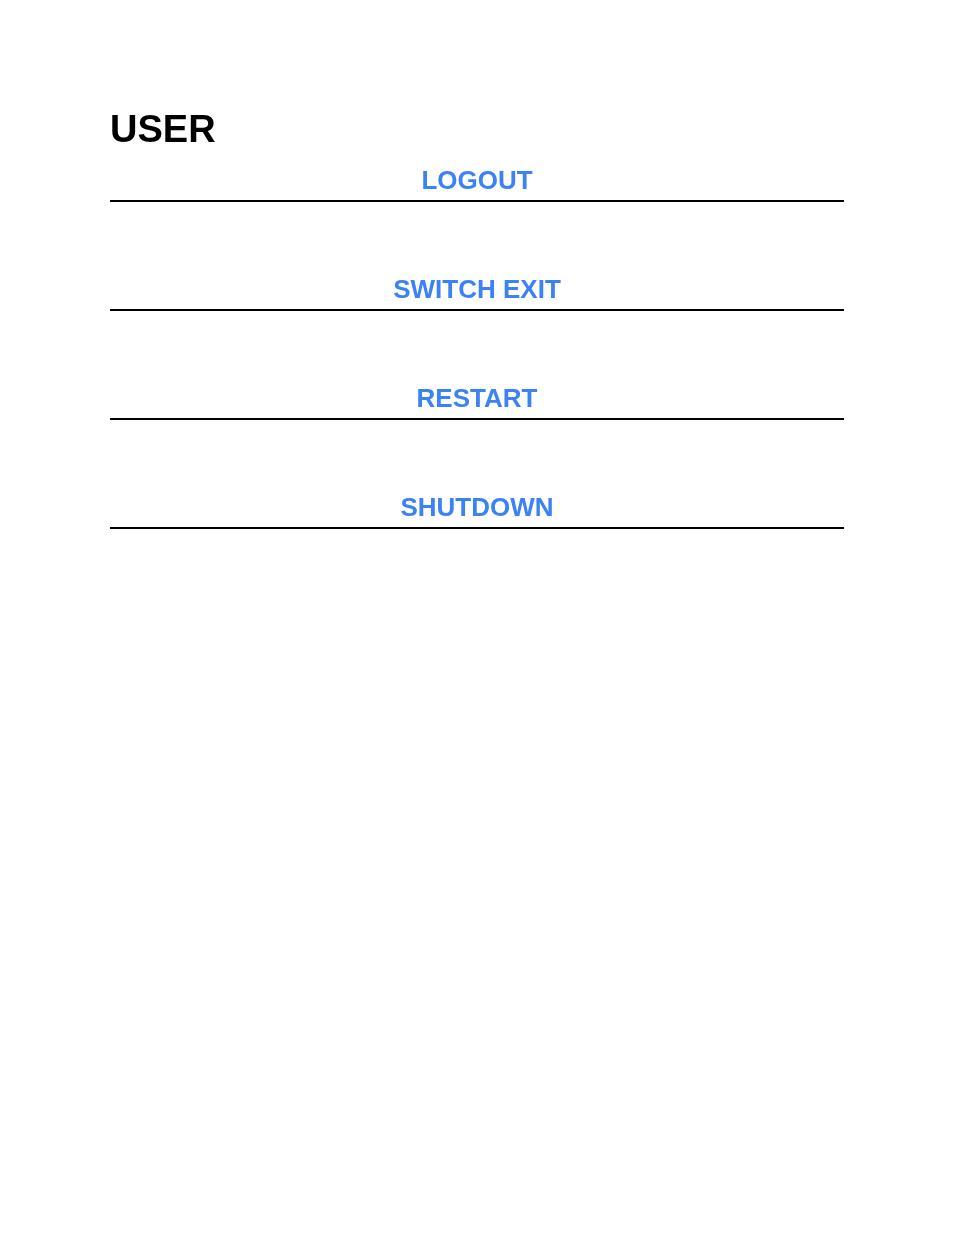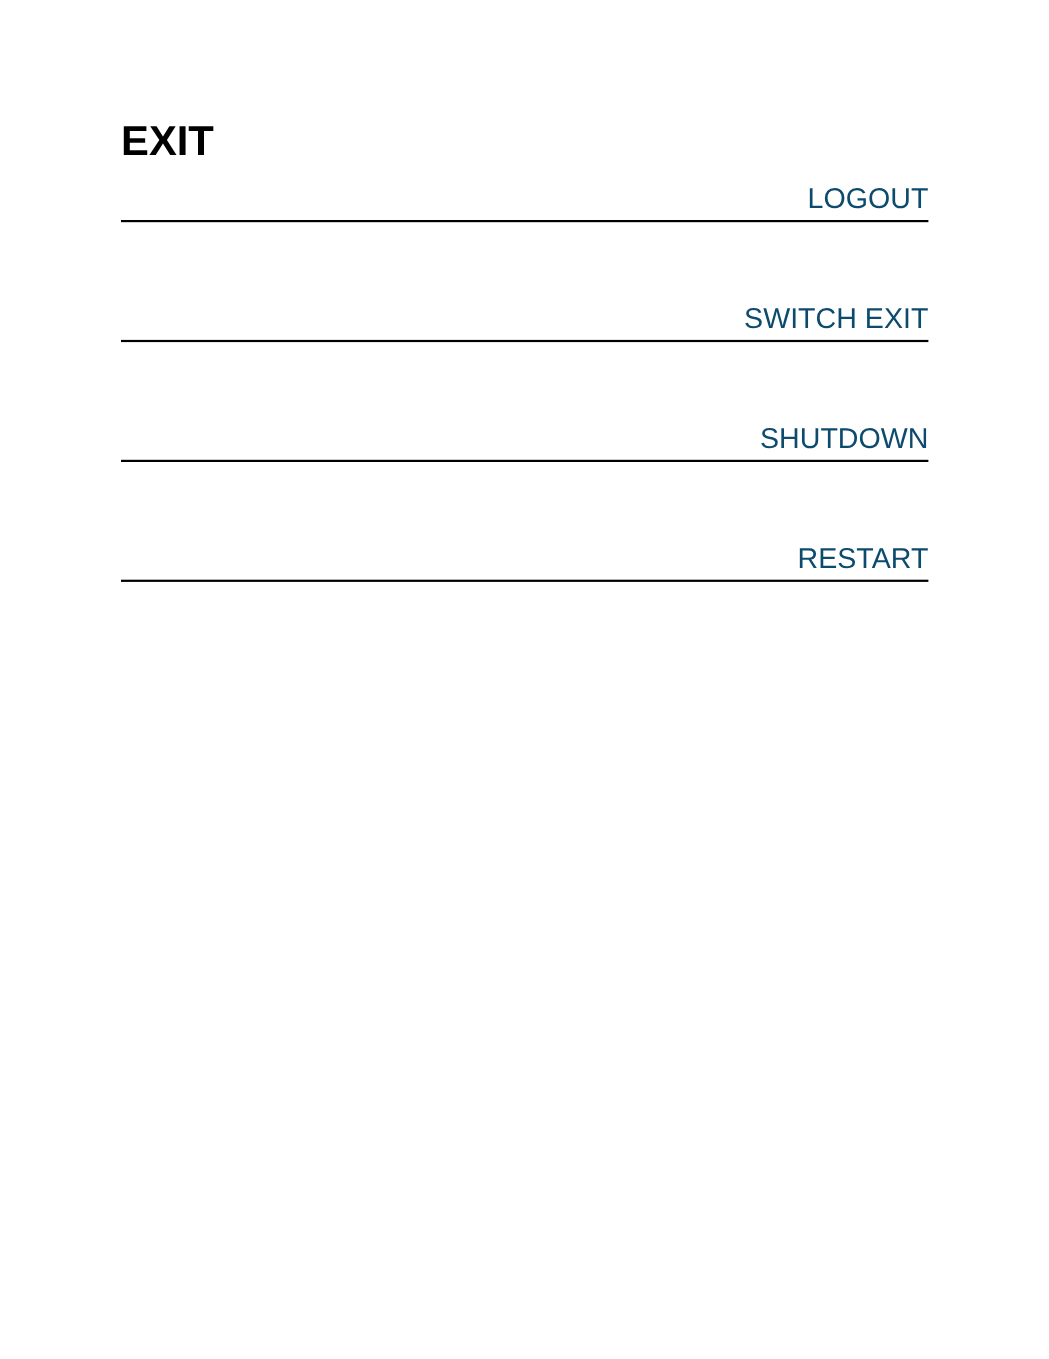--- a/index.html
+++ b/index.html
@@ -24,38 +24,38 @@
       margin-bottom: 14px;
       font-weight: 900;
     }
     .menu {
       display: flex;
       flex-direction: column;
     }
     .menu-item {
       font-size: 26px;
       letter-spacing: 0px;
-      font-weight: 400;
+      font-weight: 700;
       border-bottom: 2px solid #000000;
       padding-bottom: 4px;
       margin-bottom: 72px;
       cursor: pointer;
-      text-align: right;
+      text-align: center;
       background: none;
       border-top: none;
       border-left: none;
       border-right: none;
       width: 100%;
       font-family: inherit;
-      color: #0c4a6e;
+      color: #3b82f6;
     }
   </style>
 </head>
 <body>
 
-<div class="title">EXIT</div>
+<div class="title">USER</div>
 
 <div class="menu">
   <button class="menu-item">LOGOUT</button>
   <button class="menu-item">SWITCH EXIT</button>
+  <button class="menu-item">RESTART</button>
   <button class="menu-item">SHUTDOWN</button>
-  <button class="menu-item">RESTART</button>
 </div>
 
 </body></html>

